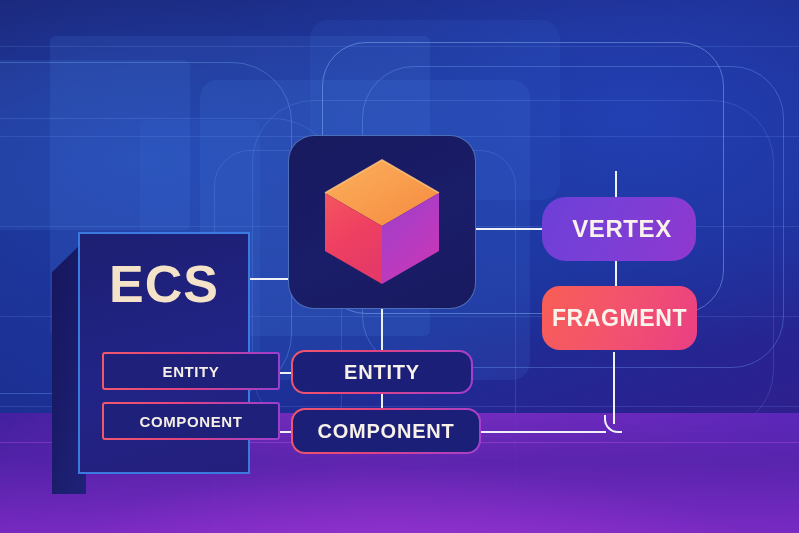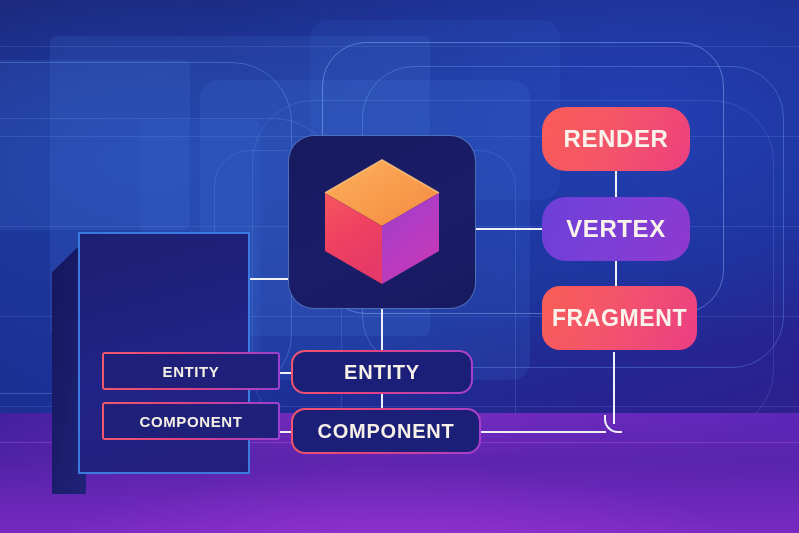--- a/index.html
+++ b/index.html
@@ -192,20 +192,21 @@
   }
   .pill.render {
     left: 542px; top: 107px;
     width: 148px; height: 64px;
     background: linear-gradient(115deg, #f95c56 0%, #f45668 45%, #ec3f7f 100%);
   }
   .pill.vertex {
     left: 542px; top: 197px;
     width: 148px; height: 64px;
     background: linear-gradient(115deg, #6d3fd8 0%, #7a3fd6 45%, #9038cf 100%);
+    padding-left: 6px;
   }
   .pill.fragment {
     left: 542px; top: 286px;
     width: 155px; height: 64px;
     background: linear-gradient(115deg, #f85e55 0%, #f3546c 45%, #ea3e84 100%);
     font-size: 23px;
     border-radius: 18px;
   }
 
   
@@ -259,20 +260,21 @@
   <div class="conn v" style="left:615px;top:261px;height:26px;"></div>
 
   <div class="conn h" style="left:481px;top:431px;width:125px;"></div>
   <div class="conn v" style="left:613px;top:352px;height:72px;"></div>
   <div style="position:absolute;left:604px;top:415px;width:16px;height:16px;
               border-left:2.4px solid #eef2f8;border-bottom:2.4px solid #eef2f8;
               border-bottom-left-radius:14px;"></div>
 
   <div class="ecs-extrude"></div>
   <div class="ecs-panel">
+    <div class="ecs-title">ECS</div>
     <div class="ecs-chip entity">
       <span>ENTITY</span>
     </div>
     <div class="ecs-chip component">
       <span>COMPONENT</span>
     </div>
   </div>
 
   <div class="cube-card">
     <div class="cube-wrap">
@@ -302,23 +304,20 @@
     </div>
   </div>
 
   <div class="mid-box entity">
     <span>ENTITY</span>
   </div>
   <div class="mid-box component">
     <span>COMPONENT</span>
   </div>
 
-  <div class="pill render">
-    <span>RENDER</span>
-  </div>
   <div class="pill vertex">
     <span>VERTEX</span>
   </div>
   <div class="pill fragment">
     <span>FRAGMENT</span>
   </div>
 
 </div>
 
 </body></html>

